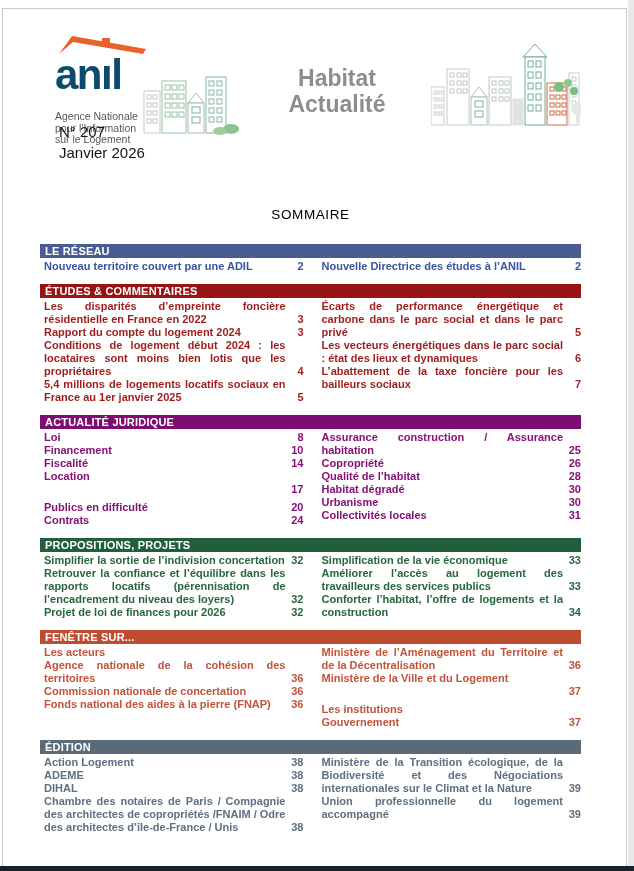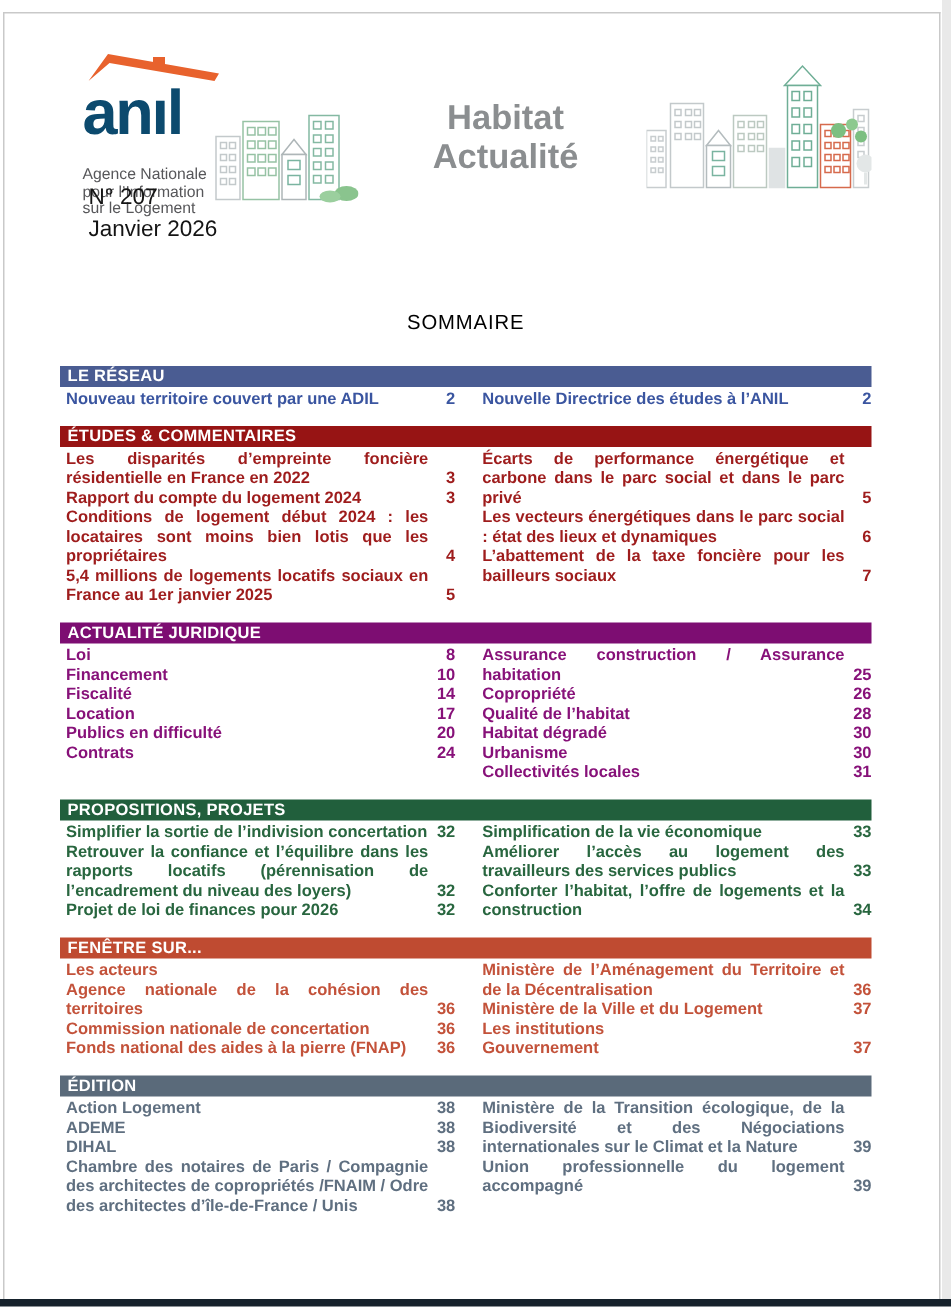--- a/index.html
+++ b/index.html
@@ -301,21 +301,21 @@
                 <span class="entry-page">8</span>
               </div>
               <div class="entry" style="color: rgb(135, 17, 121);">
                 <span class="entry-text">Financement</span>
                 <span class="entry-page">10</span>
               </div>
               <div class="entry" style="color: rgb(135, 17, 121);">
                 <span class="entry-text">Fiscalité</span>
                 <span class="entry-page">14</span>
               </div>
-              <div class="entry" style="color: rgb(135, 17, 121);">
+              <div class="entry" style="color: rgb(135, 17, 121); flex-direction: column;">
                 <span class="entry-text">Location</span>
                 <span class="entry-page">17</span>
               </div>
               <div class="entry" style="color: rgb(135, 17, 121);">
                 <span class="entry-text">Publics en difficulté</span>
                 <span class="entry-page">20</span>
               </div>
               <div class="entry" style="color: rgb(135, 17, 121);">
                 <span class="entry-text">Contrats</span>
                 <span class="entry-page">24</span>
@@ -401,21 +401,21 @@
               <div class="entry" style="color: rgb(195, 82, 58);">
                 <span class="entry-text">Fonds national des aides à la pierre (FNAP)</span>
                 <span class="entry-page">36</span>
               </div>
             </div>
             <div class="sec-col">
               <div class="entry" style="color: rgb(195, 82, 58);">
                 <span class="entry-text">Ministère de l’Aménagement du Territoire et de la Décentralisation</span>
                 <span class="entry-page">36</span>
               </div>
-              <div class="entry" style="color: rgb(195, 82, 58);">
+              <div class="entry" style="color: rgb(195, 82, 58); flex-direction: column;">
                 <span class="entry-text">Ministère de la Ville et du Logement</span>
                 <span class="entry-page">37</span>
               </div>
               <div class="entry" style="color: rgb(195, 82, 58);">
                 <span class="entry-text">Les institutions</span>
                 <span class="entry-page"></span>
               </div>
               <div class="entry" style="color: rgb(195, 82, 58);">
                 <span class="entry-text">Gouvernement</span>
                 <span class="entry-page">37</span>

